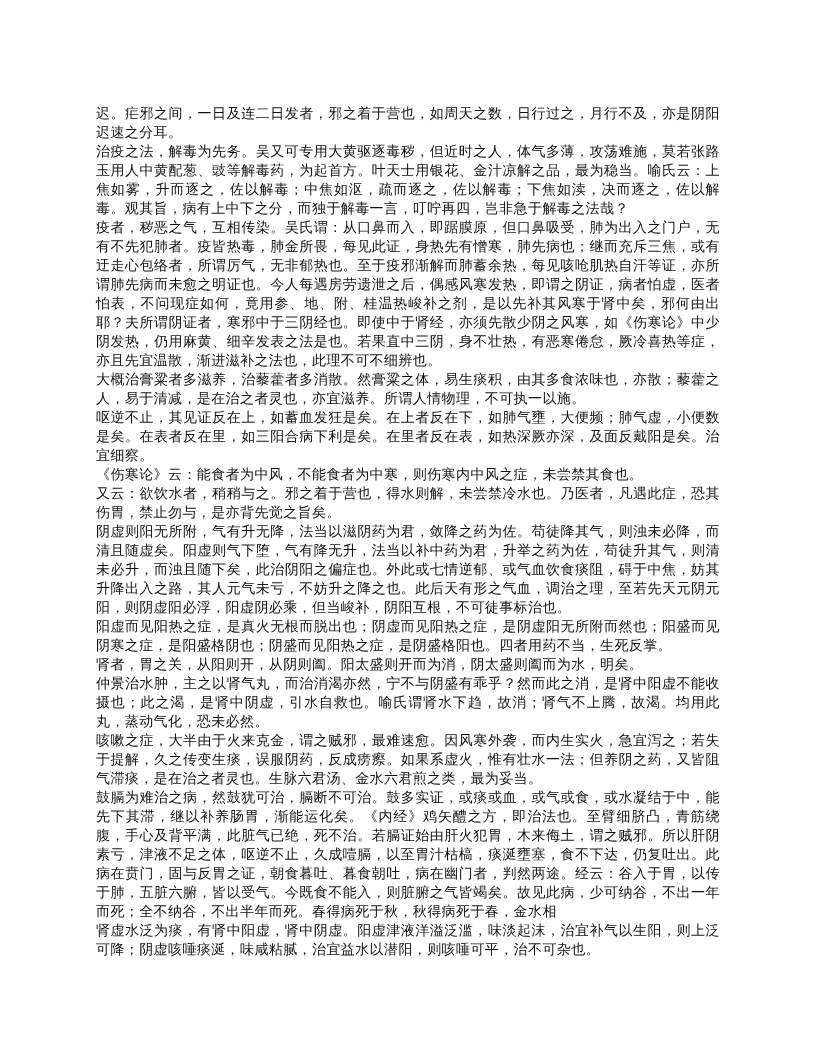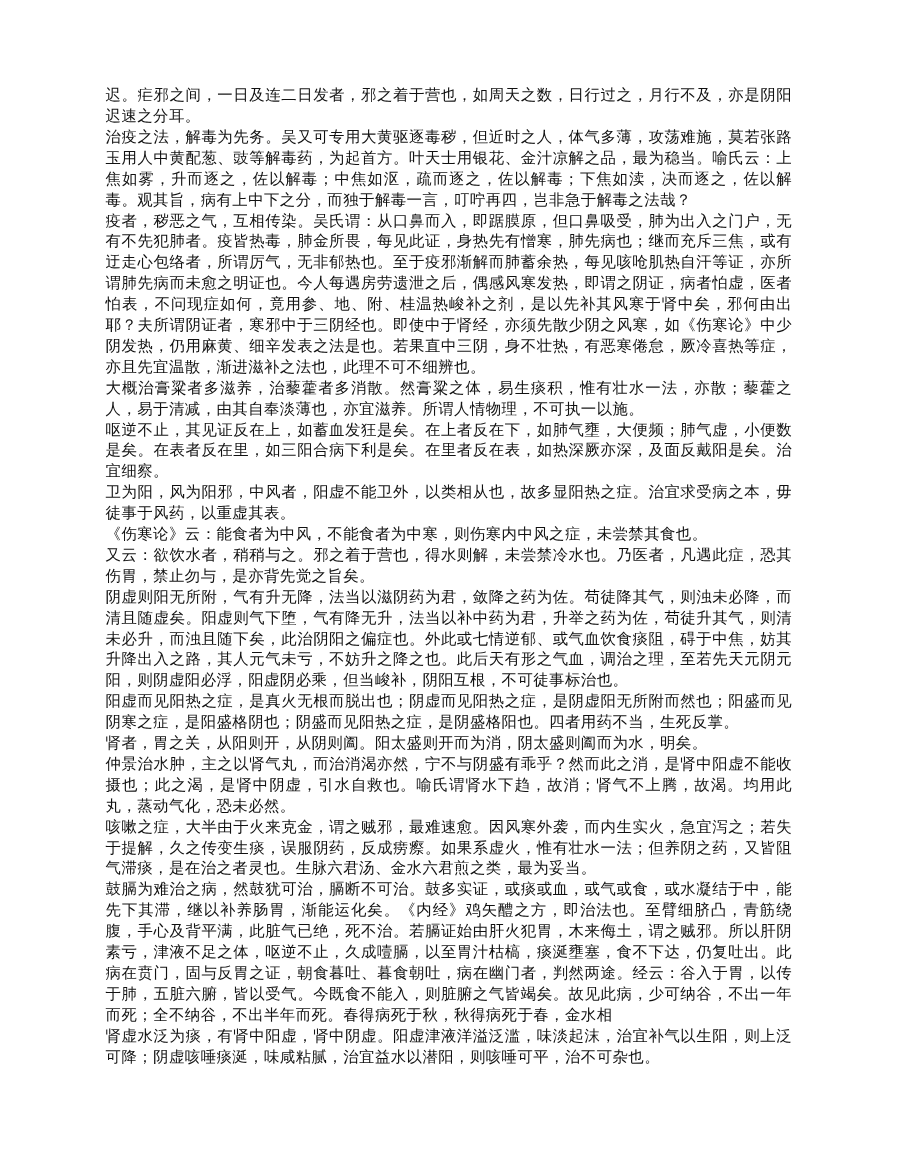--- a/index.html
+++ b/index.html
@@ -6,21 +6,21 @@
     margin: 0;
     padding: 0;
     background: #ffffff;
   }
   .page {
     position: relative;
     width: 816px;
     height: 1056px;
     box-sizing: border-box;
     background: #ffffff;
-    padding: 78px 96px 40px 96px;
+    padding: 104px 96px 40px 96px;
     overflow: hidden;
     font-family: "Liberation Serif", "DejaVu Serif", serif;
     color: #111111;
   }
   .doc-body {
     width: 624px;
   }
   .para {
     margin: 0;
     padding: 0;
@@ -33,23 +33,22 @@
   }
 </style>
 </head>
 <body>
 
 <div class="page">
   <div class="doc-body">
       <p class="para">迟。疟邪之间，一日及连二日发者，邪之着于营也，如周天之数，日行过之，月行不及，亦是阴阳迟速之分耳。</p>
       <p class="para">治疫之法，解毒为先务。吴又可专用大黄驱逐毒秽，但近时之人，体气多薄，攻荡难施，莫若张路玉用人中黄配葱、豉等解毒药，为起首方。叶天士用银花、金汁凉解之品，最为稳当。喻氏云：上焦如雾，升而逐之，佐以解毒；中焦如沤，疏而逐之，佐以解毒；下焦如渎，决而逐之，佐以解毒。观其旨，病有上中下之分，而独于解毒一言，叮咛再四，岂非急于解毒之法哉？</p>
       <p class="para">疫者，秽恶之气，互相传染。吴氏谓：从口鼻而入，即踞膜原，但口鼻吸受，肺为出入之门户，无有不先犯肺者。疫皆热毒，肺金所畏，每见此证，身热先有憎寒，肺先病也；继而充斥三焦，或有迂走心包络者，所谓厉气，无非郁热也。至于疫邪渐解而肺蓄余热，每见咳呛肌热自汗等证，亦所谓肺先病而未愈之明证也。今人每遇房劳遗泄之后，偶感风寒发热，即谓之阴证，病者怕虚，医者怕表，不问现症如何，竟用参、地、附、桂温热峻补之剂，是以先补其风寒于肾中矣，邪何由出耶？夫所谓阴证者，寒邪中于三阴经也。即使中于肾经，亦须先散少阴之风寒，如《伤寒论》中少阴发热，仍用麻黄、细辛发表之法是也。若果直中三阴，身不壮热，有恶寒倦怠，厥冷喜热等症，亦且先宜温散，渐进滋补之法也，此理不可不细辨也。</p>
-      <p class="para">大概治膏粱者多滋养，治藜藿者多消散。然膏粱之体，易生痰积，惟有壮水一法，亦散；藜藿之人，易于清减，由其自奉淡薄也，亦宜滋养。所谓人情物理，不可执一以施。</p>
+      <p class="para">大概治膏粱者多滋养，治藜藿者多消散。然膏粱之体，易生痰积，由其多食浓味也，亦散；藜藿之人，易于清减，是在治之者灵也，亦宜滋养。所谓人情物理，不可执一以施。</p>
       <p class="para">呕逆不止，其见证反在上，如蓄血发狂是矣。在上者反在下，如肺气壅，大便频；肺气虚，小便数是矣。在表者反在里，如三阳合病下利是矣。在里者反在表，如热深厥亦深，及面反戴阳是矣。治宜细察。</p>
-      <p class="para">卫为阳，风为阳邪，中风者，阳虚不能卫外，以类相从也，故多显阳热之症。治宜求受病之本，毋徒事于风药，以重虚其表。</p>
       <p class="para">《伤寒论》云：能食者为中风，不能食者为中寒，则伤寒内中风之症，未尝禁其食也。</p>
       <p class="para">又云：欲饮水者，稍稍与之。邪之着于营也，得水则解，未尝禁冷水也。乃医者，凡遇此症，恐其伤胃，禁止勿与，是亦背先觉之旨矣。</p>
       <p class="para">阴虚则阳无所附，气有升无降，法当以滋阴药为君，敛降之药为佐。苟徒降其气，则浊未必降，而清且随虚矣。阳虚则气下堕，气有降无升，法当以补中药为君，升举之药为佐，苟徒升其气，则清未必升，而浊且随下矣，此治阴阳之偏症也。外此或七情逆郁、或气血饮食痰阻，碍于中焦，妨其升降出入之路，其人元气未亏，不妨升之降之也。此后天有形之气血，调治之理，至若先天元阴元阳，则阴虚阳必浮，阳虚阴必乘，但当峻补，阴阳互根，不可徒事标治也。</p>
       <p class="para">阳虚而见阳热之症，是真火无根而脱出也；阴虚而见阳热之症，是阴虚阳无所附而然也；阳盛而见阴寒之症，是阳盛格阴也；阴盛而见阳热之症，是阴盛格阳也。四者用药不当，生死反掌。</p>
       <p class="para">肾者，胃之关，从阳则开，从阴则阖。阳太盛则开而为消，阴太盛则阖而为水，明矣。</p>
       <p class="para">仲景治水肿，主之以肾气丸，而治消渴亦然，宁不与阴盛有乖乎？然而此之消，是肾中阳虚不能收摄也；此之渴，是肾中阴虚，引水自救也。喻氏谓肾水下趋，故消；肾气不上腾，故渴。均用此丸，蒸动气化，恐未必然。</p>
       <p class="para">咳嗽之症，大半由于火来克金，谓之贼邪，最难速愈。因风寒外袭，而内生实火，急宜泻之；若失于提解，久之传变生痰，误服阴药，反成痨瘵。如果系虚火，惟有壮水一法；但养阴之药，又皆阻气滞痰，是在治之者灵也。生脉六君汤、金水六君煎之类，最为妥当。</p>
       <p class="para">鼓膈为难治之病，然鼓犹可治，膈断不可治。鼓多实证，或痰或血，或气或食，或水凝结于中，能先下其滞，继以补养肠胃，渐能运化矣。《内经》鸡矢醴之方，即治法也。至臂细脐凸，青筋绕腹，手心及背平满，此脏气已绝，死不治。若膈证始由肝火犯胃，木来侮土，谓之贼邪。所以肝阴素亏，津液不足之体，呕逆不止，久成噎膈，以至胃汁枯槁，痰涎壅塞，食不下达，仍复吐出。此病在贲门，固与反胃之证，朝食暮吐、暮食朝吐，病在幽门者，判然两途。经云：谷入于胃，以传于肺，五脏六腑，皆以受气。今既食不能入，则脏腑之气皆竭矣。故见此病，少可纳谷，不出一年而死；全不纳谷，不出半年而死。春得病死于秋，秋得病死于春，金水相</p>
       <p class="para">肾虚水泛为痰，有肾中阳虚，肾中阴虚。阳虚津液洋溢泛滥，味淡起沫，治宜补气以生阳，则上泛可降；阴虚咳唾痰涎，味咸粘腻，治宜益水以潜阳，则咳唾可平，治不可杂也。</p>
     </div>

